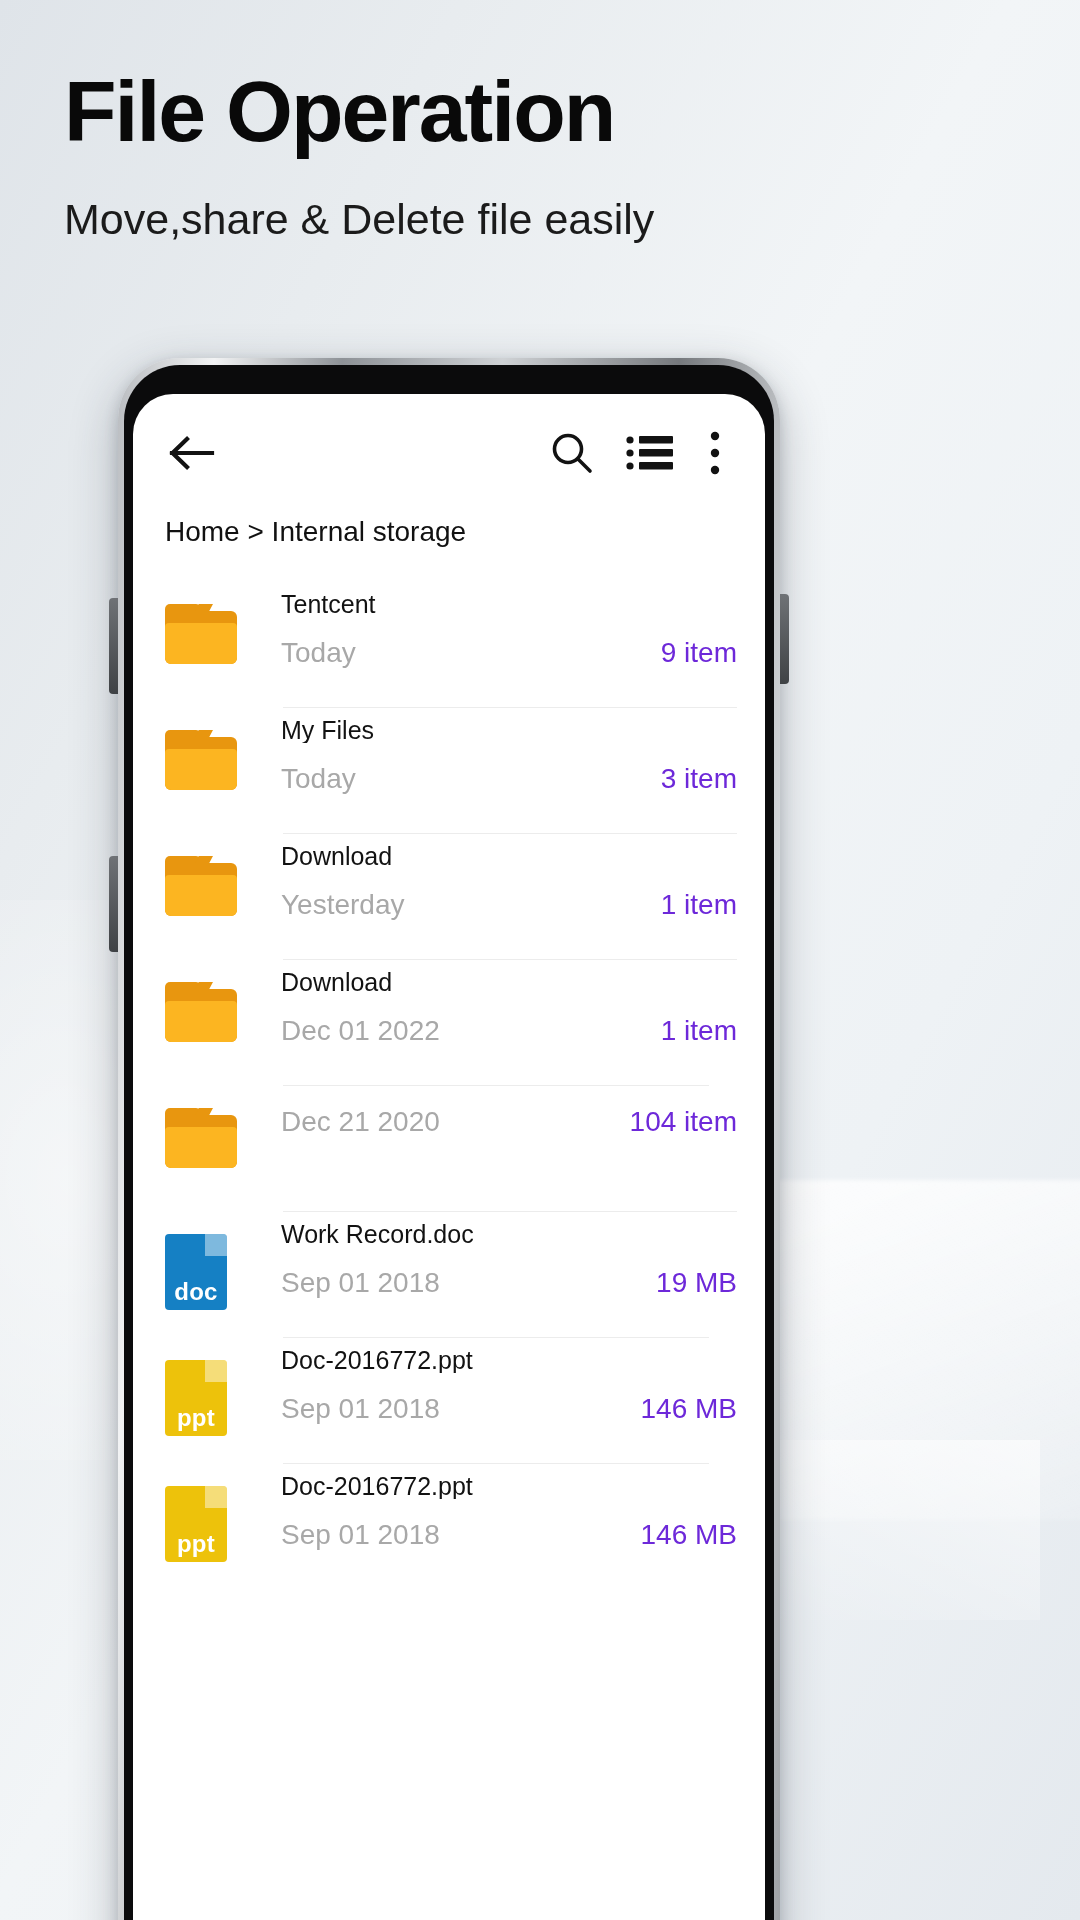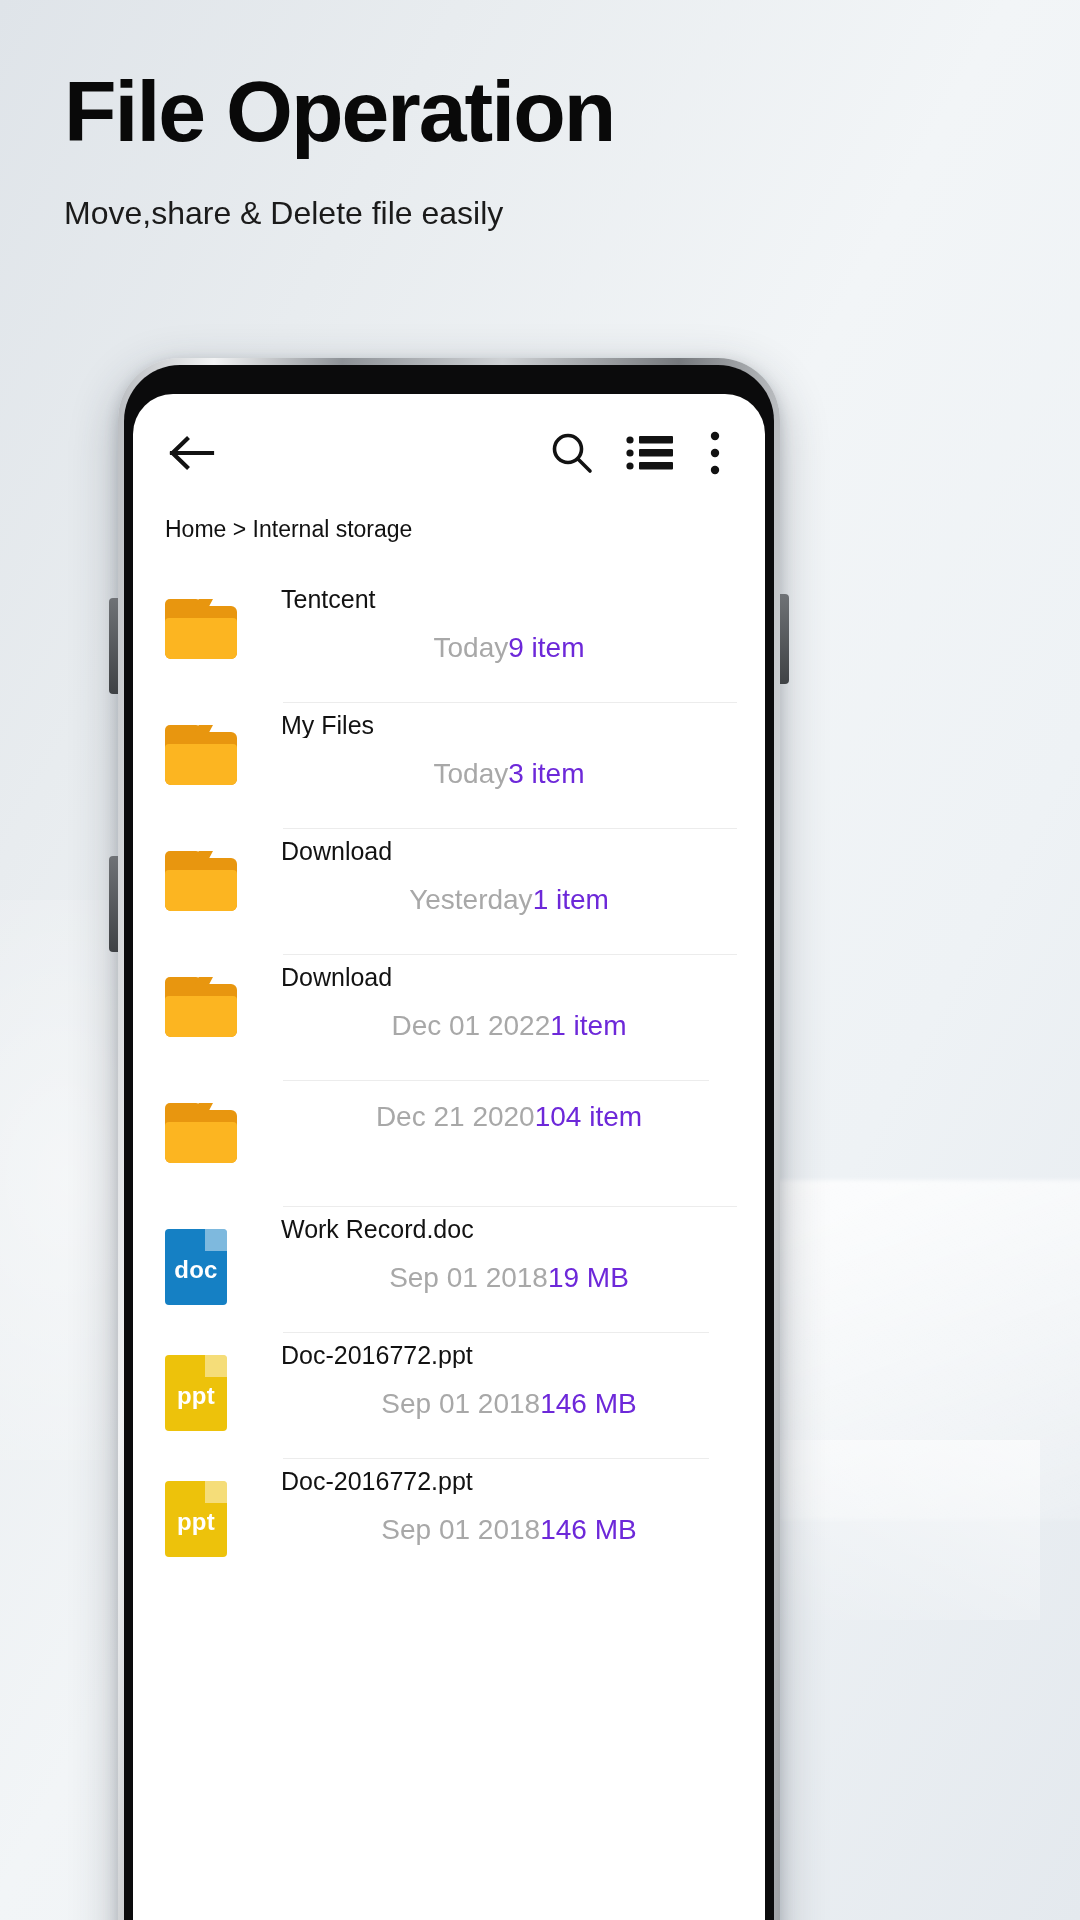--- a/index.html
+++ b/index.html
@@ -55,21 +55,21 @@
     font-weight: 700;
     letter-spacing: -2px;
     color: #090909;
     line-height: 1.0;
     white-space: nowrap;
   }
   .subhead {
     position: absolute;
     left: 64px;
     top: 194px;
-    font-size: 32px;
+    font-size: 43px;
     font-weight: 400;
     color: #1b1b1b;
     line-height: 1.2;
     white-space: nowrap;
   }
 
   
   .phone {
     position: absolute;
     left: 118px;
@@ -154,21 +154,21 @@
     cursor: pointer;
   }
   .icon-back  { width: 66px; }
   .icon-search{ width: 62px; margin-right: 16px; }
   .icon-list  { width: 62px; margin-right: 14px; }
   .icon-more  { width: 40px; }
 
   
   .breadcrumb {
     padding: 4px 0 0 32px;
-    font-size: 23px;
+    font-size: 28px;
     color: #111;
     font-weight: 400;
     white-space: nowrap;
   }
 
   
   .file-list {
     margin-top: 34px;
   }
   .file-row {
@@ -199,21 +199,21 @@
     font-size: 25px;
     color: #121212;
     line-height: 1;
     padding-top: 10px;
     white-space: nowrap;
     overflow: hidden;
   }
   .row-meta {
     display: flex;
     align-items: baseline;
-    justify-content: center;
+    justify-content: space-between;
     margin-top: 20px;
   }
   .row-date {
     font-size: 28px;
     color: #a8a8a8;
     white-space: nowrap;
   }
   .row-size {
     font-size: 28px;
     color: #6d28d9;
@@ -273,21 +273,21 @@
   }
   .fileicon .corner {
     position: absolute;
     right: 0; top: 0;
     width: 22px; height: 22px;
     border-radius: 0 4px 0 0;
   }
   .fileicon .label {
     position: absolute;
     left: 0; right: 0;
-    bottom: 21px;
+    bottom: 4px;
     text-align: center;
     font-size: 24px;
     font-weight: 700;
     color: #ffffff;
     letter-spacing: 0.3px;
   }
 </style>
 </head>
 <body>
 

